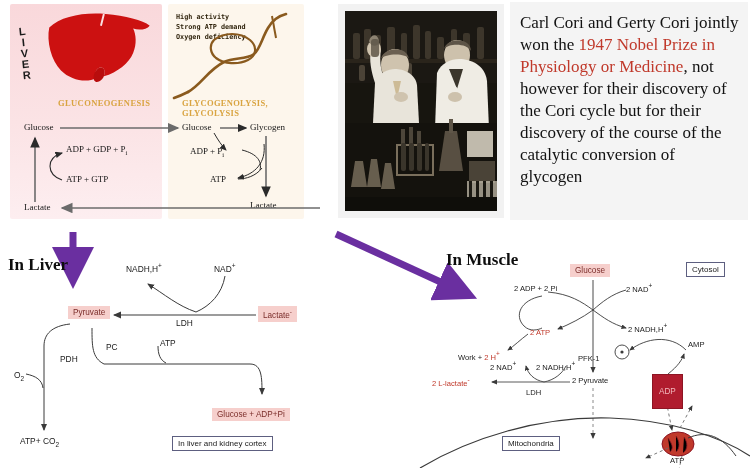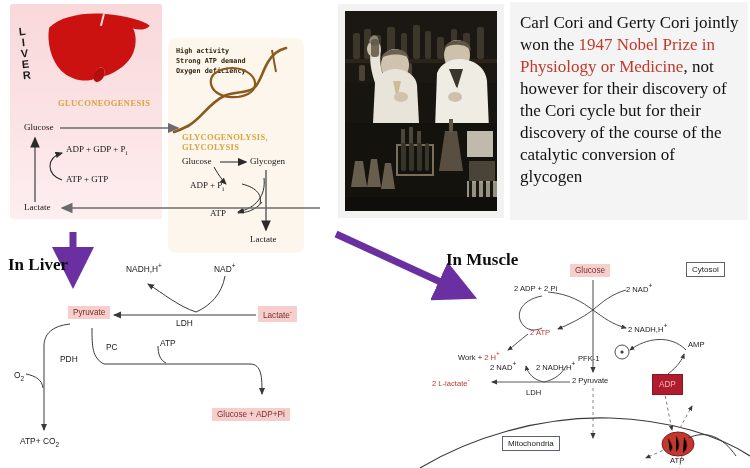--- a/index.html
+++ b/index.html
@@ -37,21 +37,21 @@
     font-family:"Liberation Serif", serif;
     text-align:right;
   }
   .pw-text { position:absolute; font-size:9px; color:#161616; font-family:"Liberation Serif", serif; white-space:nowrap;}
   .sub { font-size:6.5px; vertical-align:sub; }
   .sup { font-size:6.5px; vertical-align:super; }
 
   
   #muscle-panel {
     position:absolute; left:168px; top:4px; width:136px; height:215px;
-    background:#fdf6ec; border-radius:8px;margin-top:34px;
+    background:#fdf6ec; border-radius:2px;
   }
   .muscle-caption {
     position:absolute; left:8px; top:8px; width:120px;
     font-family:"DejaVu Sans Mono", monospace; font-size:6.8px; font-weight:bold;
     color:#2b1f08; line-height:10px;
   }
   .glyco-title {
     position:absolute; left:14px; top:94px; font-size:8.5px; font-weight:bold;
     color:#d9a441; letter-spacing:0.3px; font-variant:small-caps;
     font-family:"Liberation Serif", serif;
@@ -89,21 +89,21 @@
   .pinkbox {
     position:absolute; background:#f6cfcc; color:#7b2d2a; font-size:8.2px;
     padding:2px 5px; white-space:nowrap; font-family:"Liberation Sans", sans-serif;
   }
   .whitebox {
     position:absolute; background:#ffffff; border:1px solid #5d5f80;
     font-size:8px; padding:2px 5px; color:#1a1a1a; white-space:nowrap;
   }
   .redbox {
     position:absolute; background:#b01c2e; color:#f2b9bd; font-size:8.2px;
-    padding:5px 6px; white-space:nowrap; border:1px solid #8d1523;
+    padding:12px 6px; white-space:nowrap; border:1px solid #8d1523;
   }
   .redtx { color:#c0392b; }
   svg { position:absolute; left:0; top:0; overflow:visible; }
 </style>
 </head>
 <body>
 
 <div class="stage">
 
   <div id="liver-panel" class="fade">
@@ -340,20 +340,21 @@
     <div class="dlab" style="left:60px; top:104px;">PDH</div>
     <div class="dlab" style="left:106px; top:92px;">PC</div>
     <div class="dlab" style="left:160px; top:88px;">ATP</div>
     <div class="dlab" style="left:14px; top:120px;">
       <span>O</span><span class="sub">2</span>
     </div>
     <div class="dlab" style="left:20px; top:186px;">
       <span>ATP+ CO</span><span class="sub">2</span>
     </div>
     <div class="pinkbox" style="left:212px; top:158px;">Glucose + ADP+Pi</div>
+    <div class="whitebox" style="left:172px; top:186px;">In liver and kidney cortex</div>
   </div>
 
   <div style="position:absolute; left:430px; top:250px; width:320px; height:218px;">
 
     <svg width="320" height="218">
       <defs>
         <marker id="am" markerWidth="6" markerHeight="6" refX="5" refY="2.6" orient="auto">
             <path d="M0,0 L6,2.6 L0,5.2 z" fill="#3a3a3a"></path>
           </marker>
       </defs>

